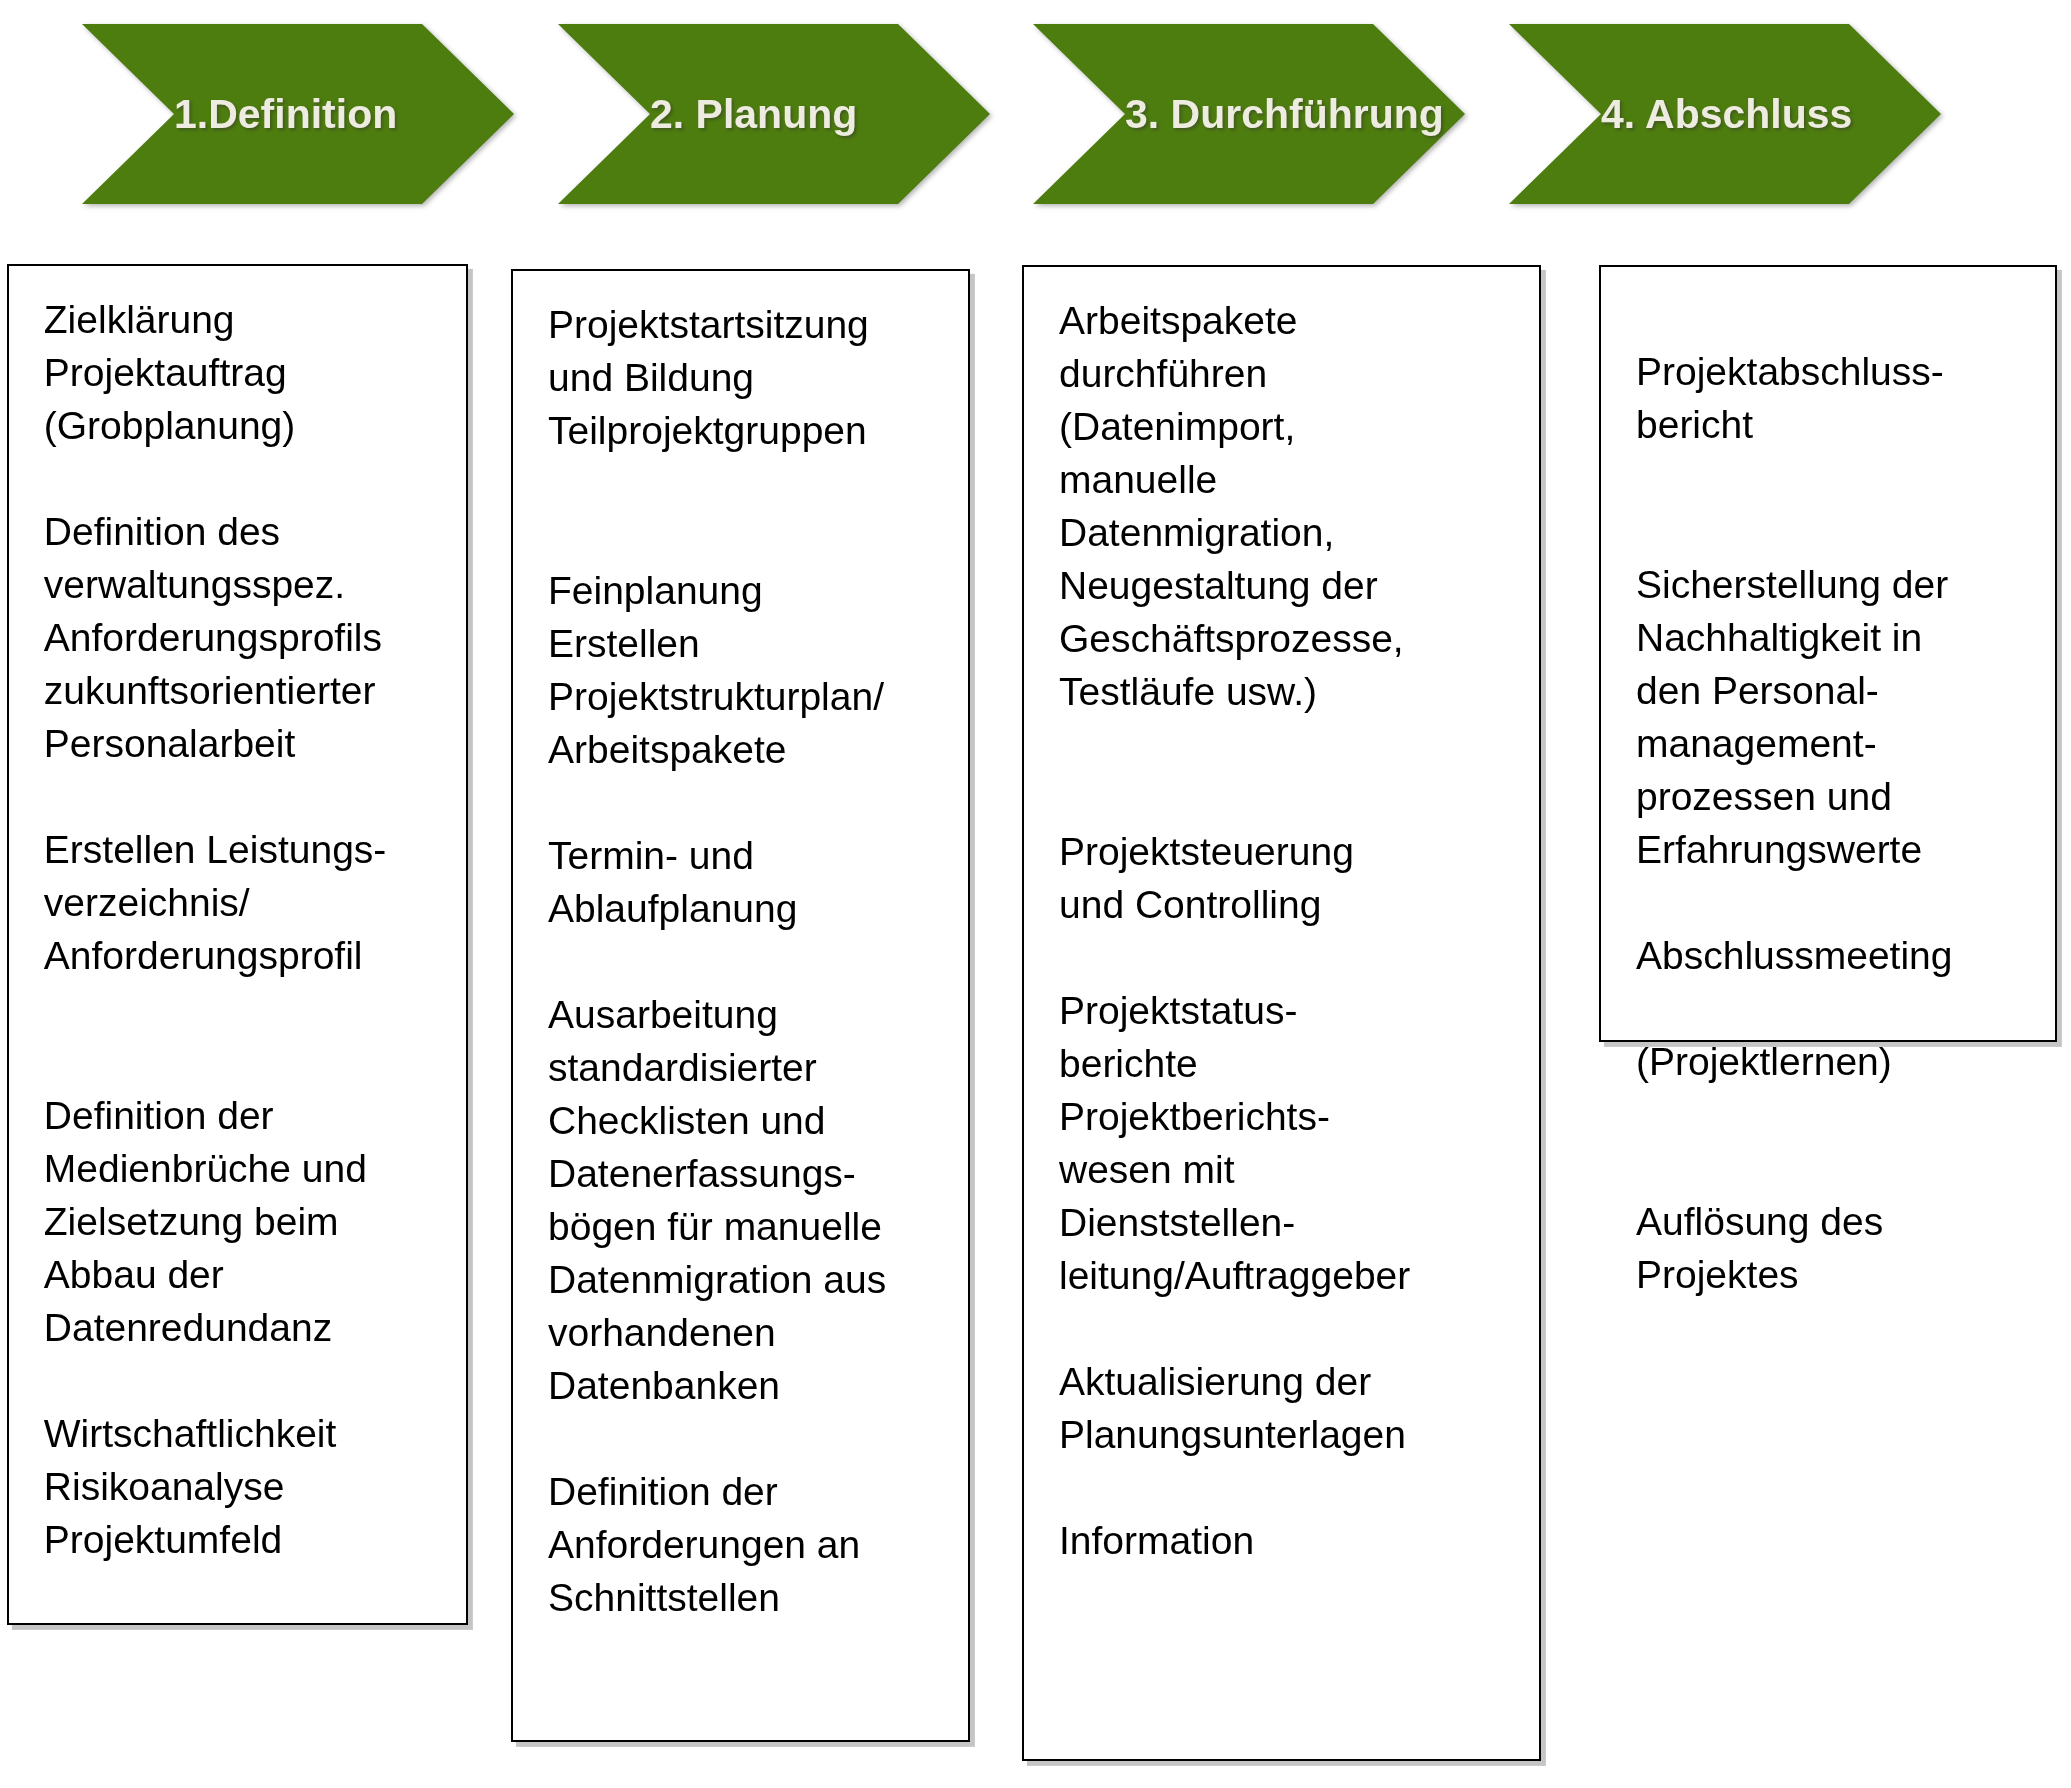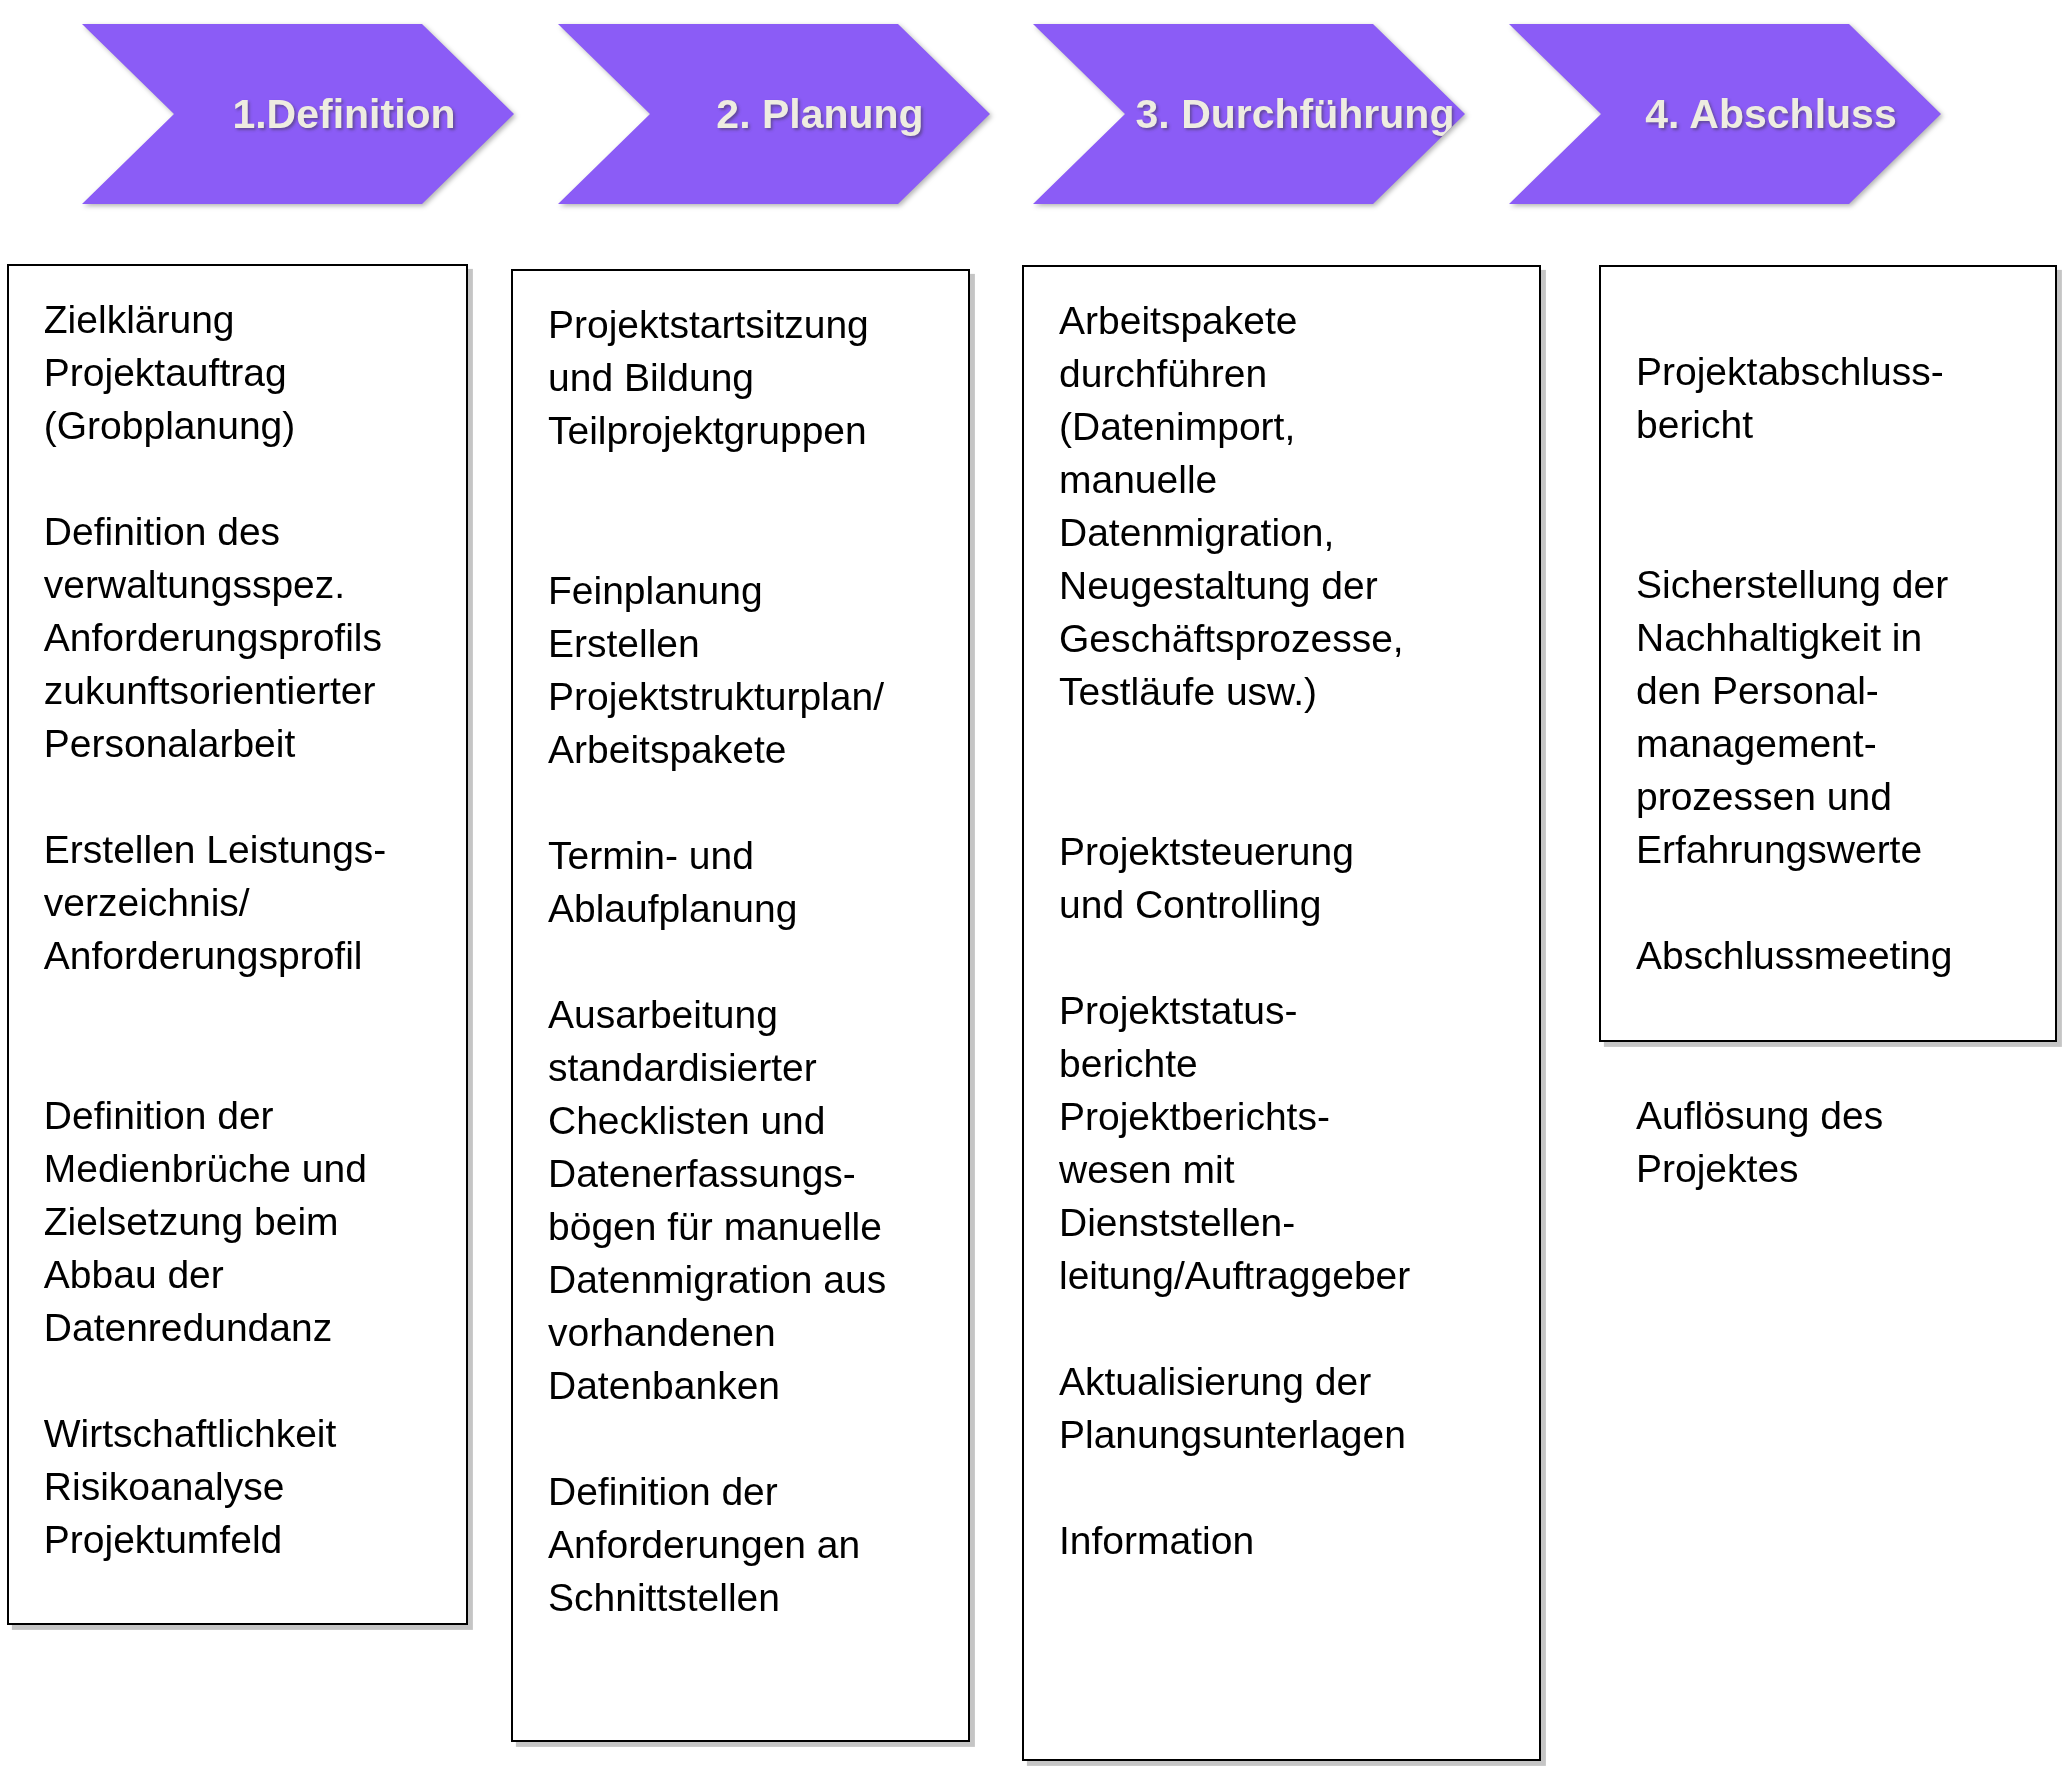--- a/index.html
+++ b/index.html
@@ -8,23 +8,23 @@
     background:#ffffff;
     font-family:"Liberation Sans","DejaVu Sans",sans-serif;
   }
 
   
   .arrow-wrap{
     position:absolute;top:24px;width:432px;height:180px;
     filter:drop-shadow(2.9px 2.9px 2.9px rgba(0,0,0,0.30));
   }
   .chev{
-    width:100%;height:100%;background:#8b5cf6;
+    width:100%;height:100%;background:#4d7c0f;
     clip-path:polygon(0 0,340px 0,100% 50%,340px 100%,0 100%,92px 50%);
-    display:flex;align-items:center;justify-content:center;
+    display:flex;align-items:center;
     padding-left:92px;box-sizing:border-box;
   }
   .a1{left:82px;} .a2{left:558px;} .a3{left:1033px;} .a4{left:1509px;}
   .arrow-label{
     font-weight:bold;font-size:41px;line-height:1;
     color:#eeece1;white-space:nowrap;
     text-shadow:1.9px 1.9px 2.9px rgba(50,50,50,0.45);
   }
 
   
@@ -140,16 +140,17 @@
 <div class="pbox box4">
   <p class="para">Projektabschluss-
 bericht</p>
   <p class="para gap2">Sicherstellung der
 Nachhaltigkeit in
 den Personal-
 management-
 prozessen und
 Erfahrungswerte</p>
   <p class="para">Abschlussmeeting</p>
+  <p class="para">(Projektlernen)</p>
   <p class="para gap2">Auflösung des
 Projektes</p>
 </div>
 
 
 </body></html>

